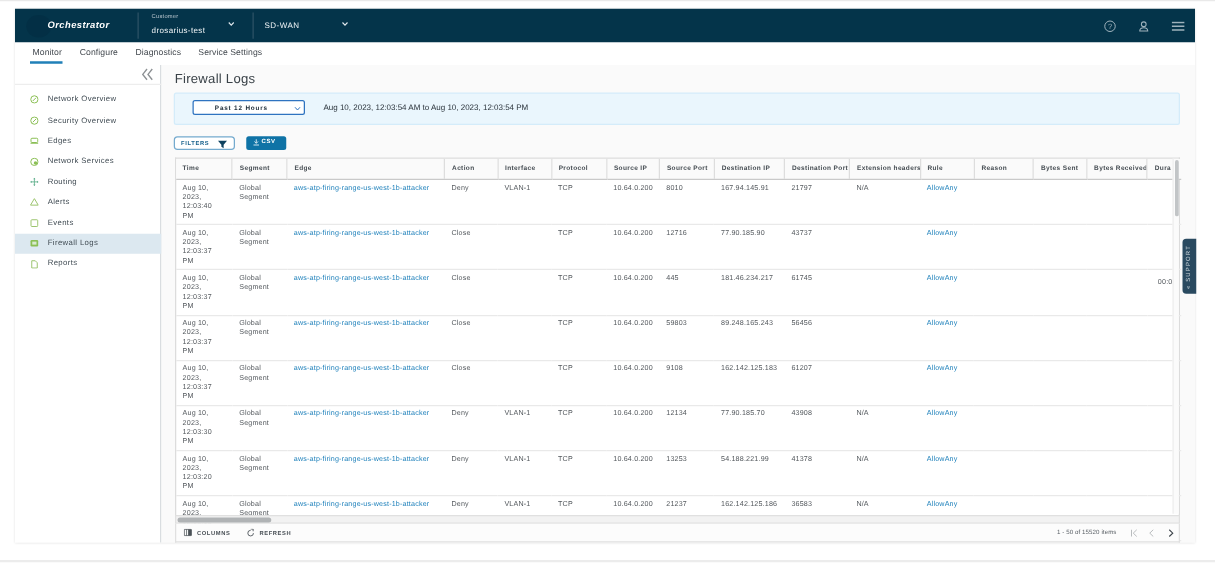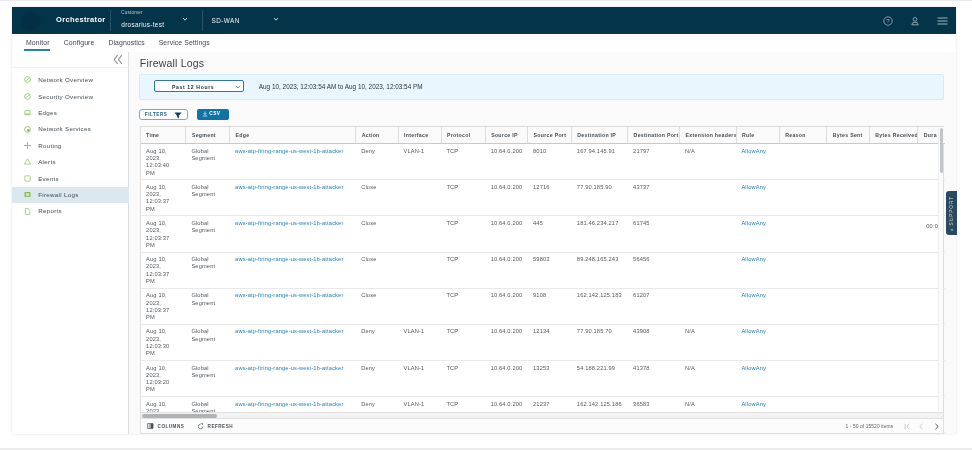--- a/index.html
+++ b/index.html
@@ -9,21 +9,21 @@
 .mico, .chev { line-height:0; }
 #stage { position:relative; width:972px; height:450px; }
 
 #topline { left:0; top:0; width:972px; height:1px; background:#e9e9e9; }
 #botline { left:0; top:447.5px; width:972px; height:2.5px; background:#ececec; }
 
 #app { left:12px; top:7px; width:944px; height:427.4px; background:#fff; box-shadow:0 0 2px rgba(0,0,0,0.12); }
 
 #topbar { left:0; top:0; width:944px; height:27px; background:#04344a; color:#fff; }
 .tbtxt { position:absolute; white-space:nowrap; }
-#orch { left:44px; top:7.5px; font-size:7.5px; font-weight:bold; letter-spacing:0.35px; color:#fff; }
+#orch { left:26px; top:7.5px; font-size:7.5px; font-weight:bold; letter-spacing:0.35px; color:#fff;font-style:italic; }
 .tdiv { position:absolute; top:3px; width:1px; height:21px; background:#2c5266; }
 #cust-lbl { left:109.3px; top:3.2px; font-size:4.6px; color:#bCC9d1; letter-spacing:0.2px; }
 #cust-val { left:109.3px; top:13.8px; font-size:6.4px; color:#f2f6f8; letter-spacing:0.3px; }
 #sdwan { left:199.6px; top:10.3px; font-size:6.4px; color:#f2f6f8; letter-spacing:0.4px; }
 .chev { position:absolute; width:6px; height:6px; }
 .chev svg { display:block; }
 
 #nav { left:12px; top:34.2px; width:944px; height:17.8px; background:#fff; }
 .navtab { position:absolute; top:5px; font-size:6.9px; color:#42484e; letter-spacing:0.08px; white-space:nowrap; }
 #underline { left:12.2px; top:15px; width:25.5px; height:2.2px; background:#2180b8; }

